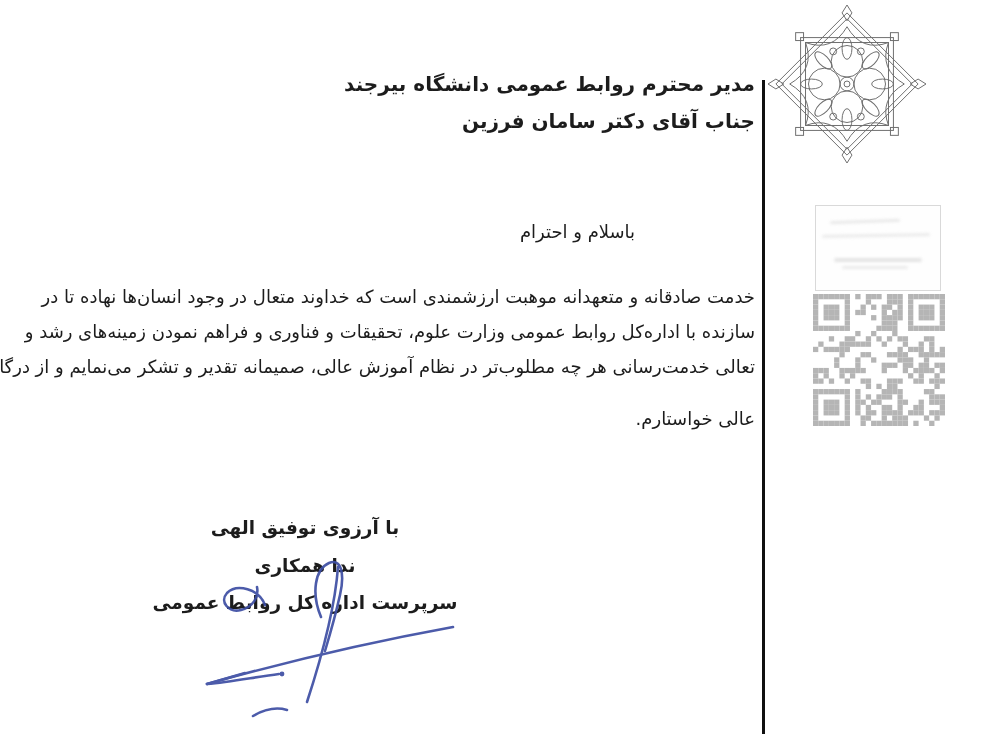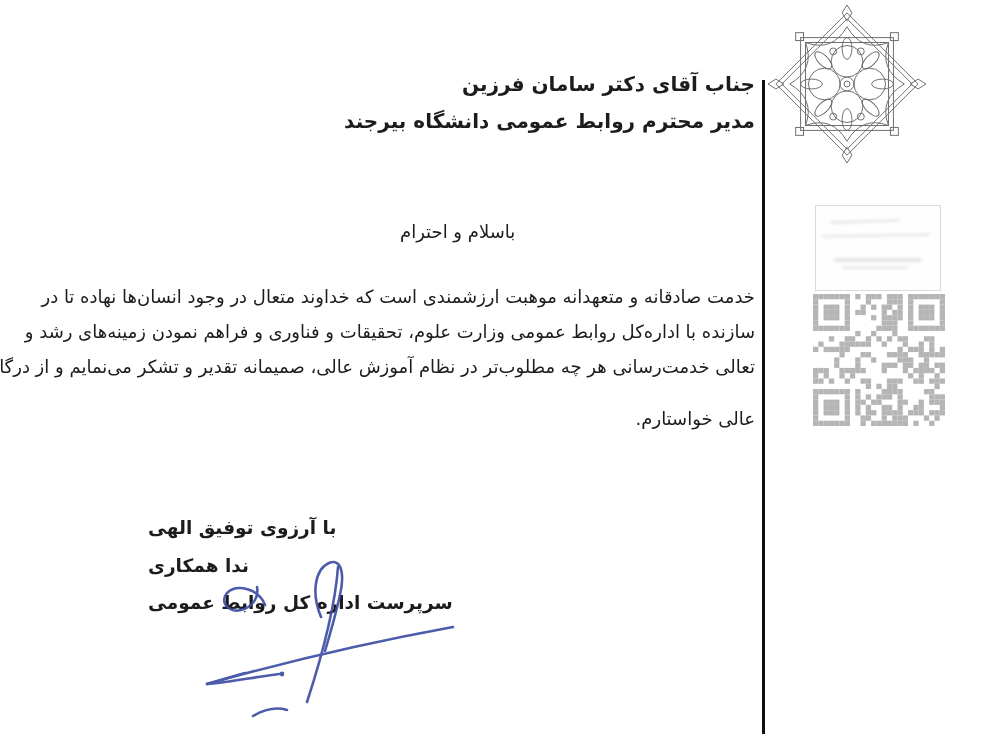--- a/index.html
+++ b/index.html
@@ -11,31 +11,31 @@
   .ornament{position:absolute;left:768px;top:4px;width:158px;height:160px;}
   
   .vline{position:absolute;left:762px;top:80px;width:3px;height:654px;background:#101010;}
   
   .header{
     position:absolute;top:66px;right:237px;left:80px;
     text-align:right;font-weight:bold;font-size:20px;line-height:37px;
   }
   .greeting{
     position:absolute;top:221px;right:237px;left:400px;
-    text-align:left;font-size:18px;
+    text-align:center;font-size:18px;
   }
   .bodytext{
     position:absolute;top:279px;right:237px;left:68px;width:693px;
     font-size:18px;line-height:35.2px;
   }
   .bodytext .jline{text-align:justify;text-align-last:justify;white-space:nowrap;}
   .bodytext .lastline{text-align:right;text-align-last:right;margin-top:16px;}
   .sigblock{
     position:absolute;top:509px;left:148px;width:314px;
-    text-align:left;font-weight:bold;font-size:18.5px;line-height:37.5px;
+    text-align:center;font-weight:bold;font-size:18.5px;line-height:37.5px;
   }
   .signature{position:absolute;left:193px;top:553px;width:268px;height:178px;}
   
   .stamp{
     position:absolute;left:815px;top:205px;width:124px;height:84px;
     border:1px solid #d9d9d9;background:#fefefe;overflow:hidden;
   }
   .stamp .smudge{position:absolute;filter:blur(1.4px);background:#d7d7d7;border-radius:2px;}
   .smudge.s1{left:14px;top:14px;width:70px;height:3px;opacity:.55;transform:rotate(-2deg);}
   .smudge.s2{left:6px;top:28px;width:108px;height:3px;opacity:.5;transform:rotate(-1deg);}
@@ -89,22 +89,22 @@
         <circle cx="94" cy="113" r="3.5"></circle>
 
       <circle cx="80" cy="80" r="7"></circle>
       <circle cx="80" cy="80" r="3"></circle>
     </g>
   </svg>
 
   <div class="vline"></div>
 
   <div class="header">
+    <div>مدیر محترم روابط عمومی دانشگاه بیرجند</div>
     <div>جناب آقای دکتر سامان فرزین</div>
-    <div>مدیر محترم روابط عمومی دانشگاه بیرجند</div>
   </div>
 
   <div class="greeting">باسلام و احترام</div>
 
   <div class="bodytext">
     <div class="jline">خدمت صادقانه و متعهدانه موهبت ارزشمندی است که خداوند متعال در وجود انسان‌ها نهاده تا در</div>
     <div class="jline">سازنده با اداره‌کل روابط عمومی وزارت علوم، تحقیقات و فناوری و فراهم نمودن زمینه‌های رشد و</div>
     <div class="jline">تعالی خدمت‌رسانی هر چه مطلوب‌تر در نظام آموزش عالی، صمیمانه تقدیر و تشکر می‌نمایم و از درگاه</div>
     <div class="lastline">عالی خواستارم.</div>
   </div>

